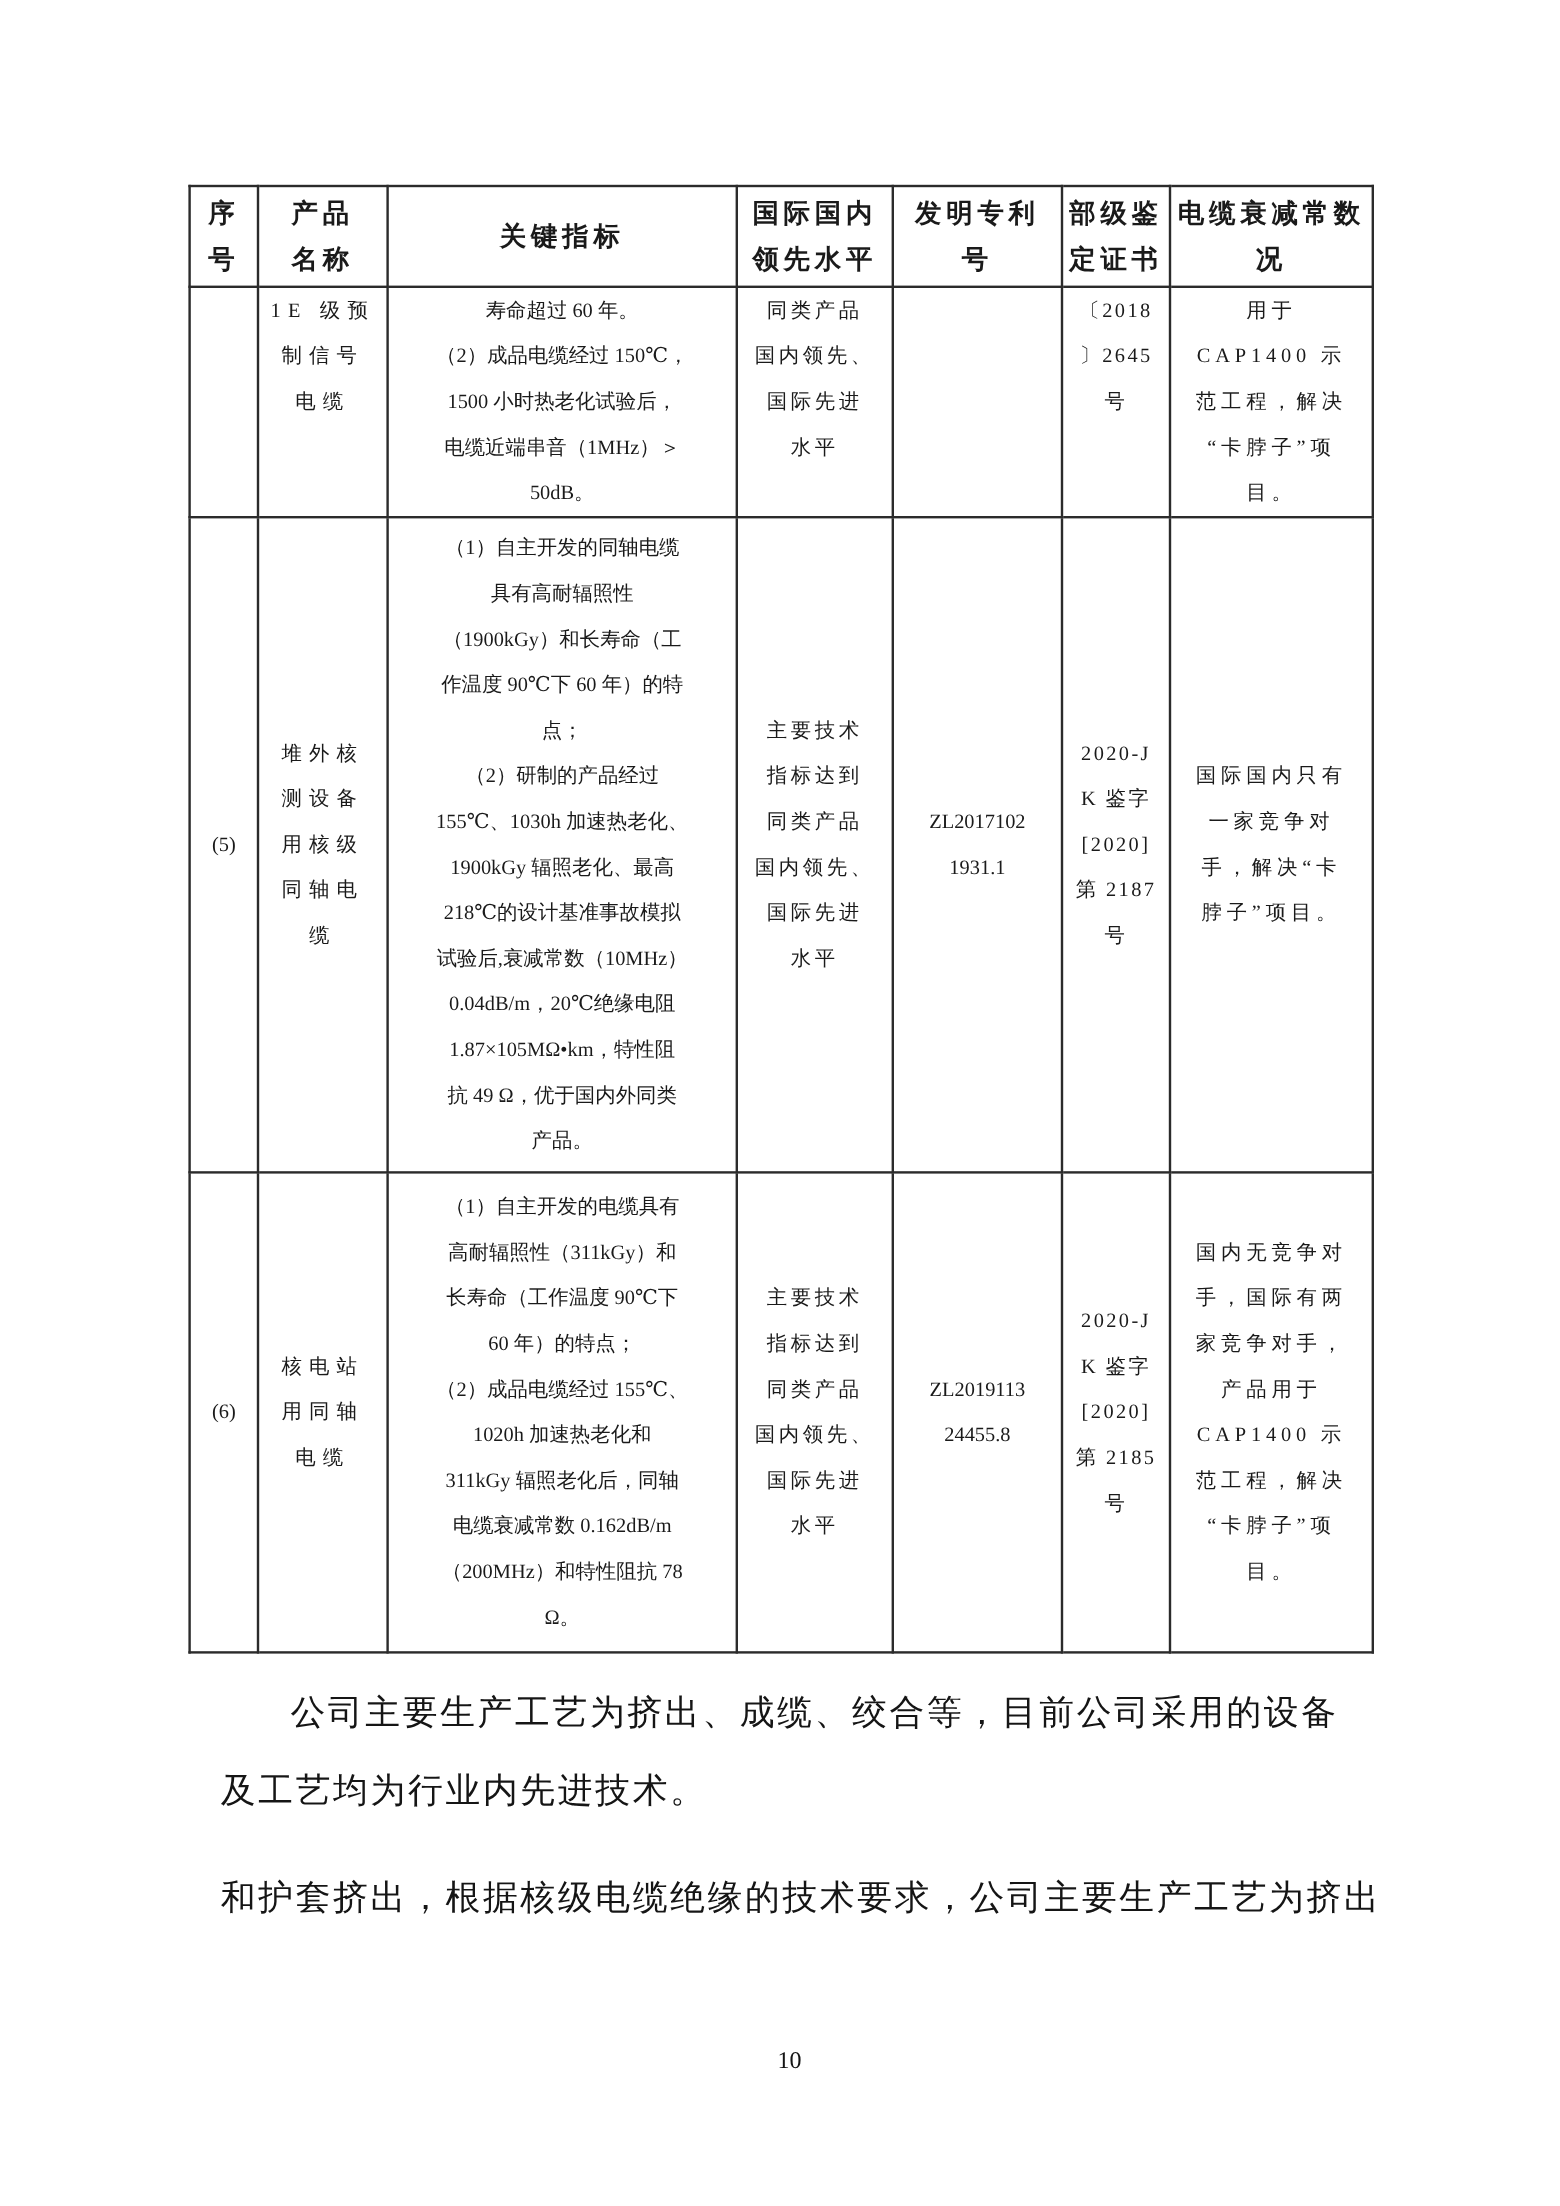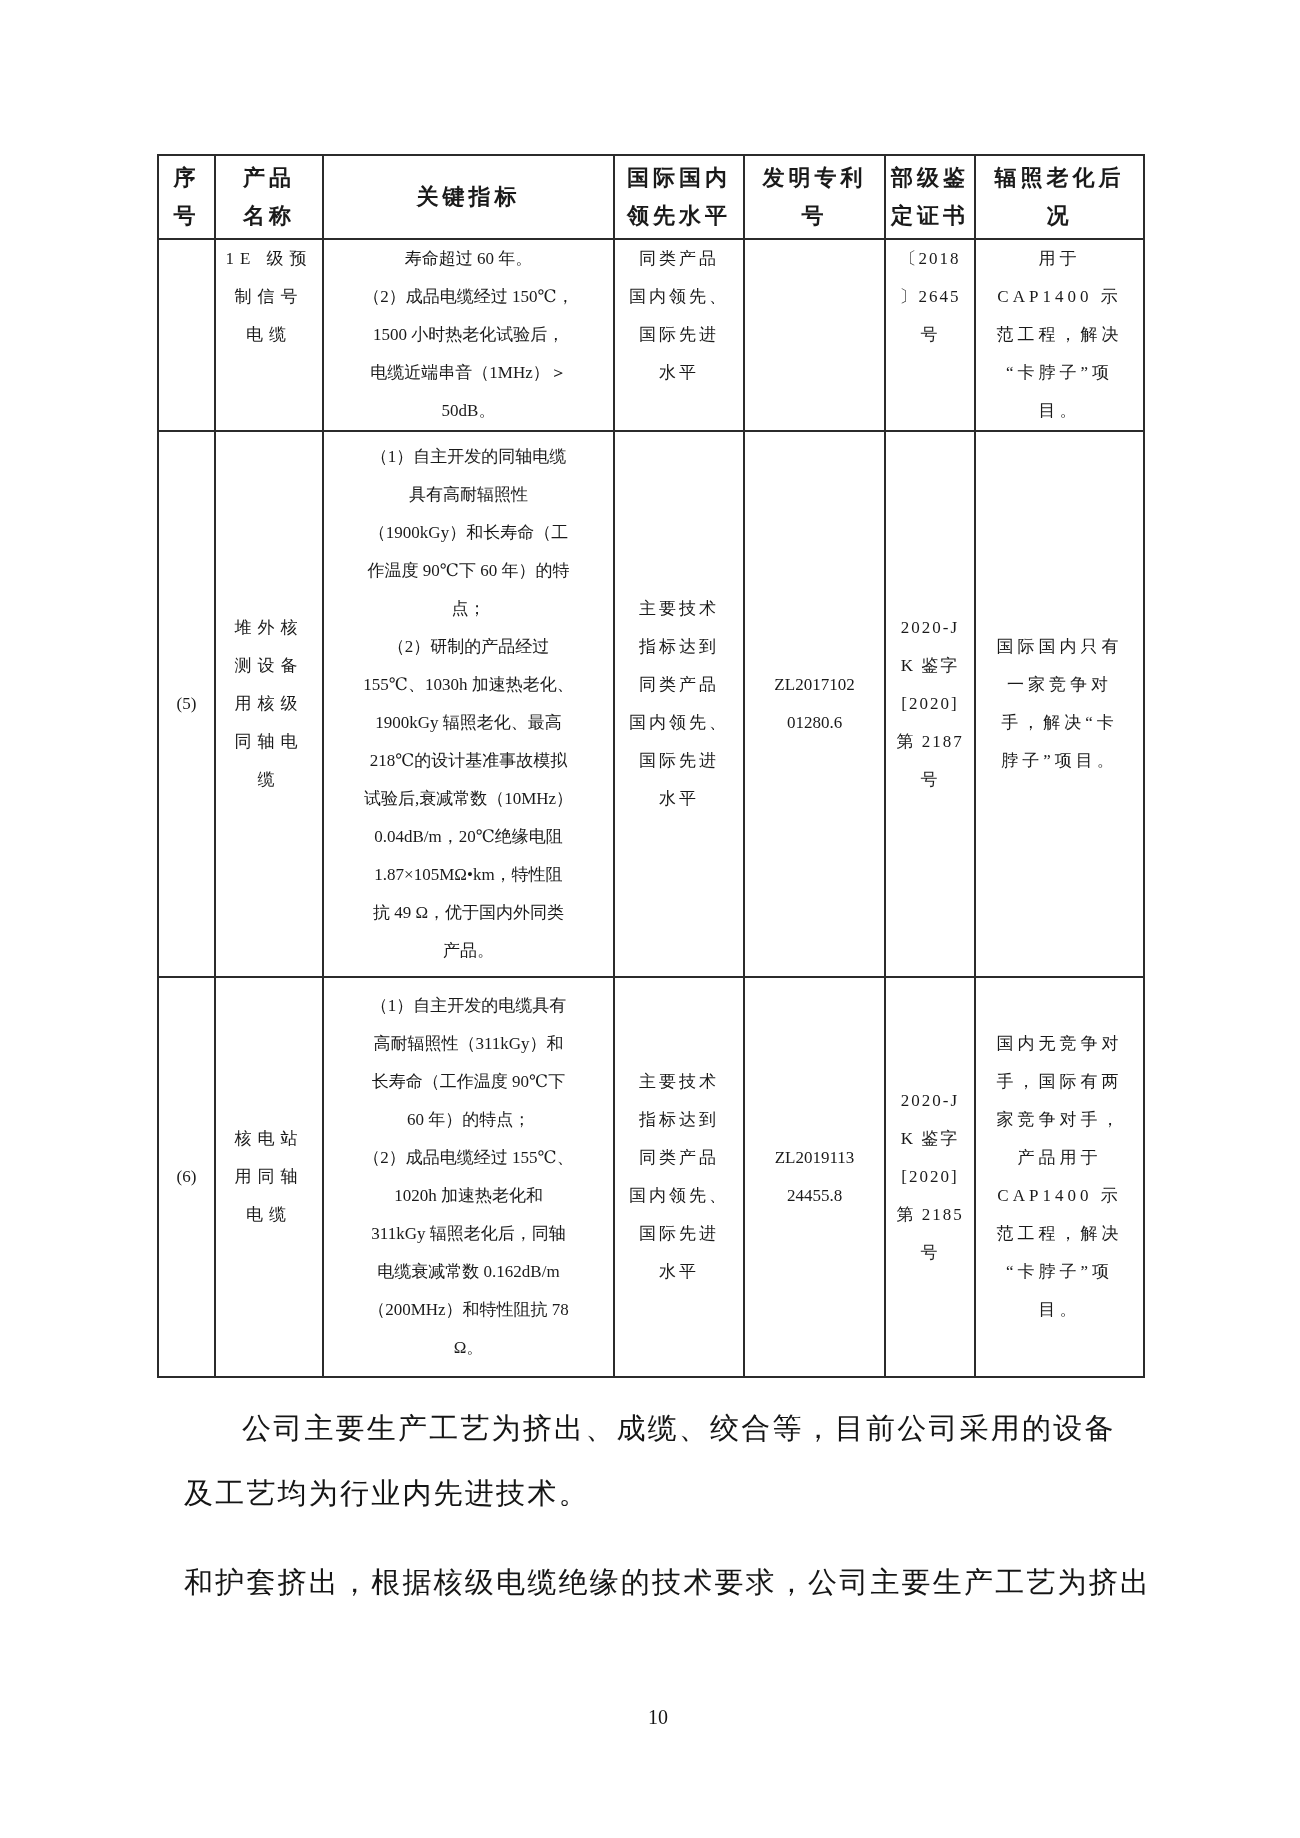--- a/index.html
+++ b/index.html
@@ -90,21 +90,21 @@
 号</th>
         <th>产品
 名称</th>
         <th>关键指标</th>
         <th>国际国内
 领先水平</th>
         <th>发明专利
 号</th>
         <th>部级鉴
 定证书</th>
-        <th>辐照老化后
+        <th>电缆衰减常数
 况</th>
       </tr>
 
       <tr class="r0">
         <td class="c-no"></td>
         <td class="c-name">1E 级预
 制信号
 电缆</td>
         <td class="c-ind">寿命超过 60 年。
 （2）成品电缆经过 150℃，
@@ -147,21 +147,21 @@
 1.87×105MΩ•km，特性阻
 抗 49 Ω，优于国内外同类
 产品。</td>
         <td class="c-level">主要技术
 指标达到
 同类产品
 国内领先、
 国际先进
 水平</td>
         <td class="c-pat">ZL2017102
-01280.6</td>
+1931.1</td>
         <td class="c-cert">2020-J
 K 鉴字
 [2020]
 第 2187
 号</td>
         <td class="c-comp">国际国内只有
 一家竞争对
 手，解决“卡
 脖子”项目。</td>
       </tr>

